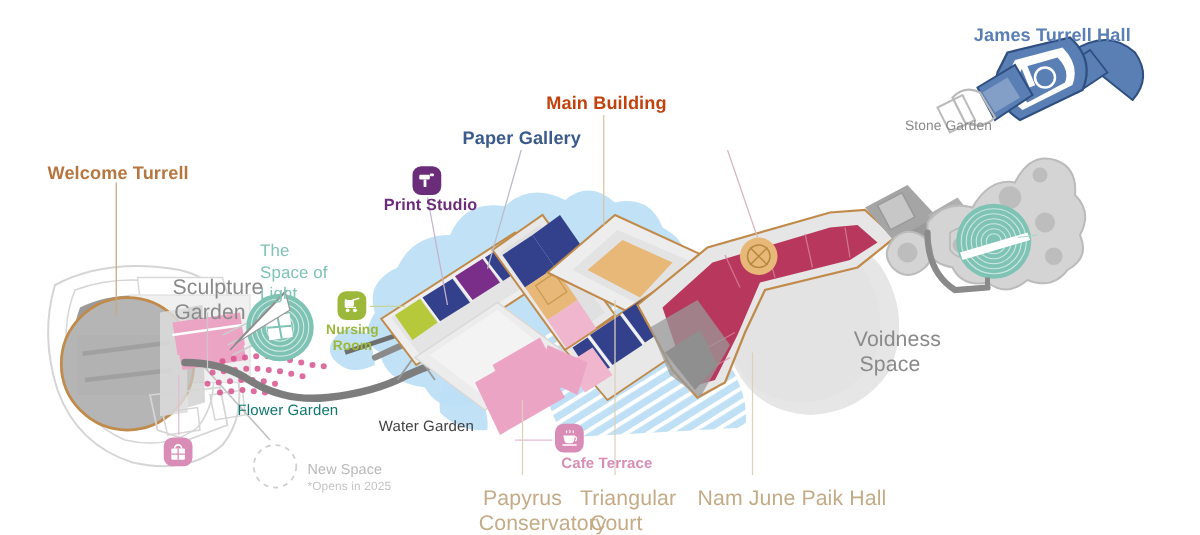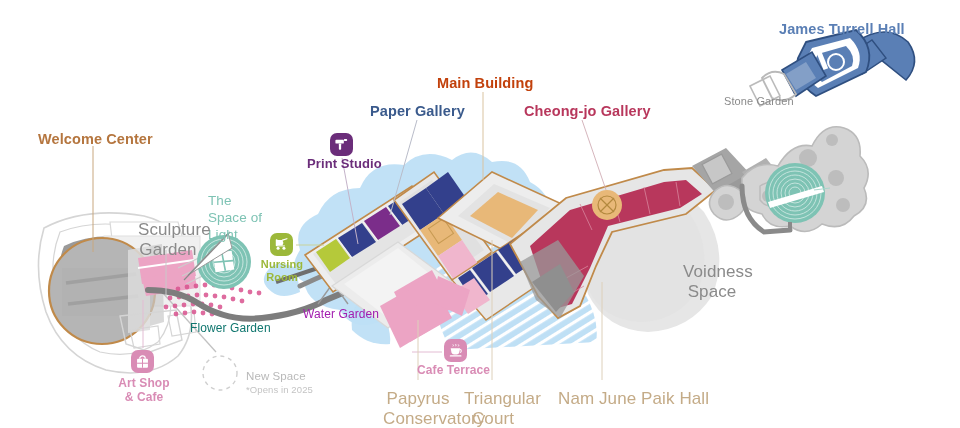--- a/index.html
+++ b/index.html
@@ -351,46 +351,44 @@
       <line x1="442" y1="352" x2="412" y2="352" stroke="#e3bcd3"></line>
       <line x1="143" y1="348" x2="143" y2="300" stroke="#e3bcd3"></line>
       <line x1="418" y1="380" x2="418" y2="320" stroke="#ddd0ba"></line>
       <line x1="492" y1="380" x2="492" y2="240" stroke="#ddd0ba"></line>
       <line x1="602" y1="380" x2="602" y2="282" stroke="#ddd0ba"></line>
       <line x1="166" y1="250" x2="166" y2="296" stroke="#c9c9c9"></line>
       <line x1="830" y1="188" x2="814" y2="190" stroke="#a9d6cc"></line>
     </g>
   </svg>
 
-  <div class="map-label lbl-major" style="left:38px; top:131px; color:#b5763f;">Welcome Center</div>
+  <div class="map-label lbl-major" style="left:38px; top:131px; color:#b5763f;">Welcome Turrell</div>
 
   <div class="map-label lbl-major" style="left:370px; top:103px; color:#3a5a8c;">Paper Gallery</div>
 
   <div class="map-label lbl-major" style="left:437px; top:75px; color:#c2410c;">Main Building</div>
 
-  <div class="map-label lbl-major" style="left:524px; top:103px; color:#b8375c;">Cheong-jo Gallery</div>
 
   <div class="map-label lbl-major" style="left:779px; top:21px; color:#5a7fb5;">James Turrell Hall</div>
 
 
   <div class="map-label lbl-feature" style="left:208px; top:193px; width:64px; color:#7ec3b4;">The<br>Space of<br>Light</div>
 
   <div class="map-label lbl-amenity" style="left:307px; top:157px; color:#6b2d7a; font-size:13px;">Print Studio</div>
 
   <div class="map-label lbl-amenity" style="left:256px; top:258px; width:52px; color:#9cb83a;">Nursing<br>Room</div>
 
-  <div class="map-label lbl-amenity" style="left:417px; top:364px; color:#d98cb5; font-size:12px;">Cafe Terrace</div>
-
-  <div class="map-label lbl-amenity" style="left:113px; top:377px; width:62px; color:#d98cb5; font-size:12px;">Art Shop<br>&amp; Cafe</div>
+  <div class="map-label lbl-amenity" style="left:417px; top:364px; color:#d98cb5; font-size:12px;padding-left:32px;">Cafe Terrace</div>
+
 
   <div class="map-label lbl-minor" style="left:138px; top:220px; width:60px; color:#8a8a8a;">Sculpture<br>Garden</div>
 
   <div class="map-label lbl-minor" style="left:190px; top:322px; color:#0f766e; font-size:12px;">Flower Garden</div>
 
-  <div class="map-label lbl-minor" style="left:303px; top:308px; color:#a21caf; font-size:12px;">Water Garden</div>
+  <div class="map-label lbl-minor" style="left:303px; top:335px; color:#404040; font-size:12px;">Water Garden</div>
 
   <div class="map-label lbl-minor" style="left:724px; top:95px; color:#8a8a8a; font-size:11px;">Stone Garden</div>
 
   <div class="map-label lbl-minor" style="left:683px; top:262px; width:58px; color:#8a8a8a;">Voidness<br>Space</div>
 
   <div class="map-label lbl-minor" style="left:383px; top:389px; width:70px; color:#c4ab87;">Papyrus<br>Conservatory</div>
 
   <div class="map-label lbl-minor" style="left:464px; top:389px; width:58px; color:#c4ab87;">Triangular<br>Court</div>
 
   <div class="map-label lbl-minor" style="left:558px; top:389px; color:#c4ab87;">Nam June Paik Hall</div>

